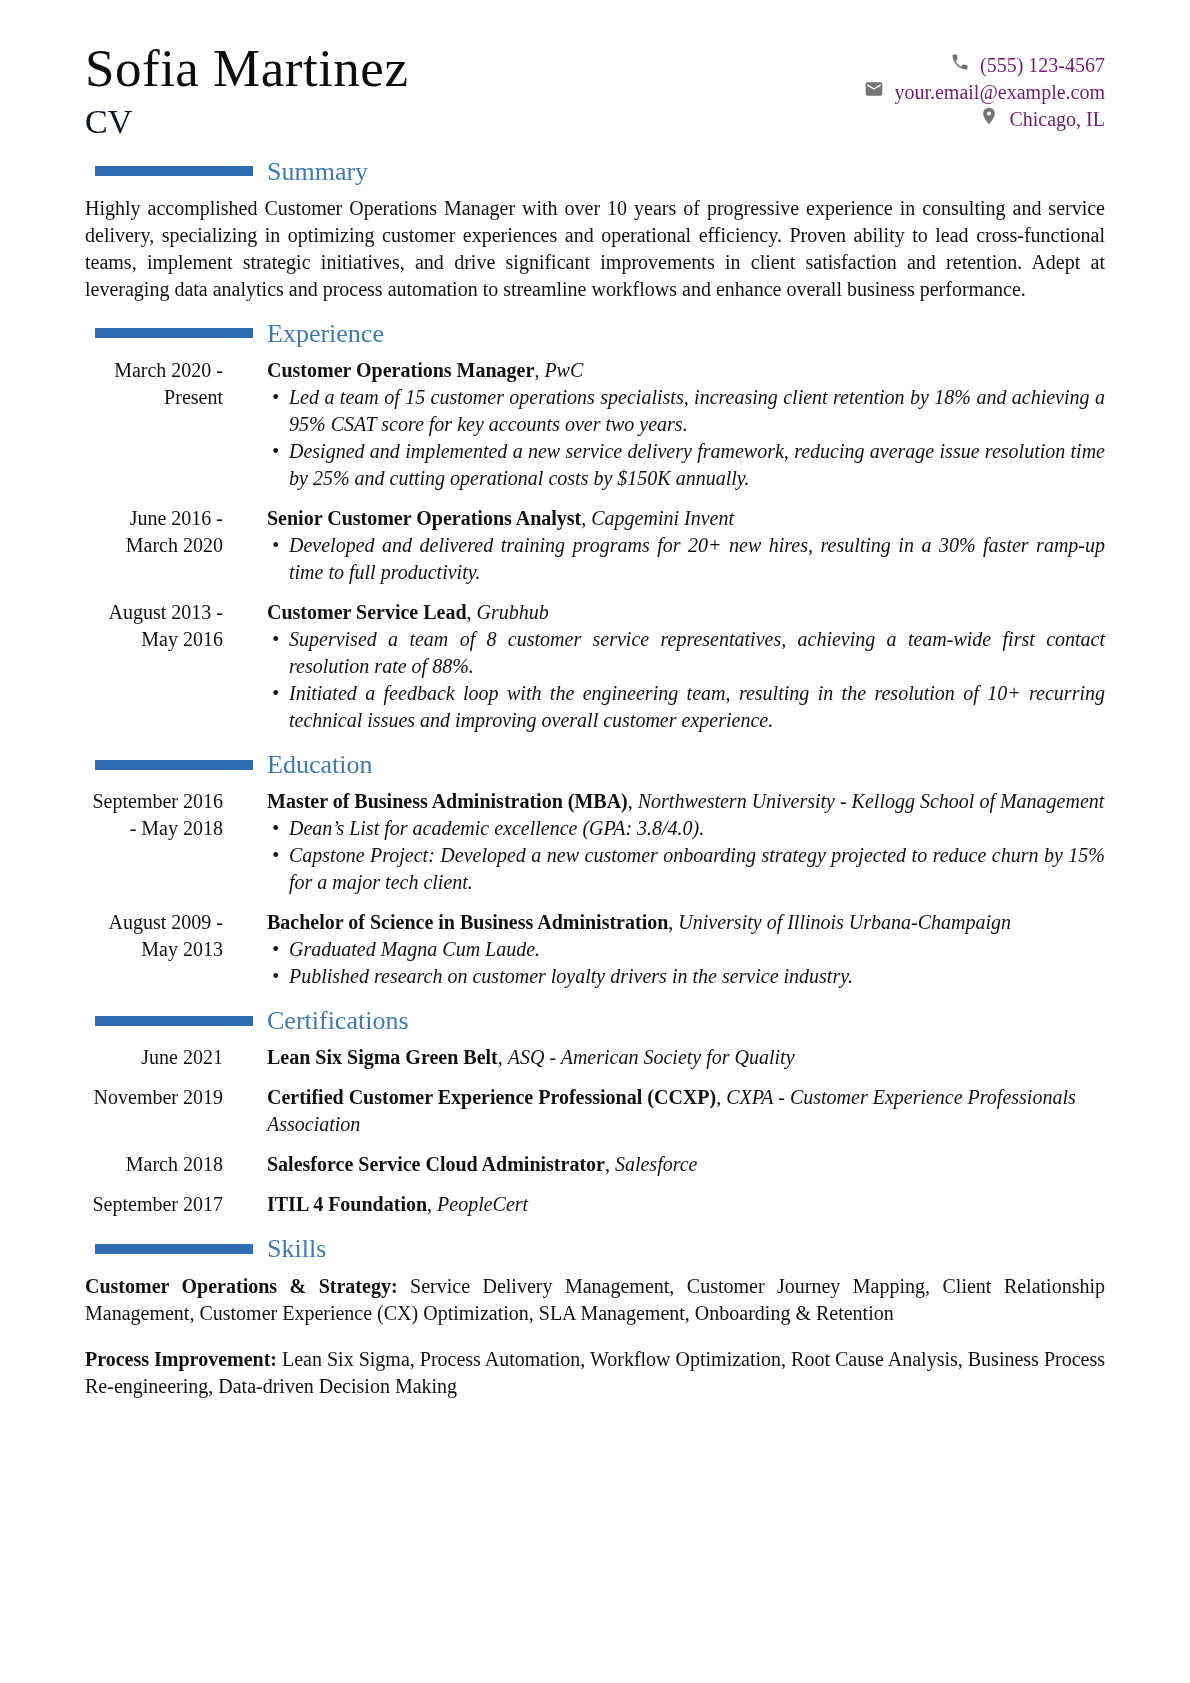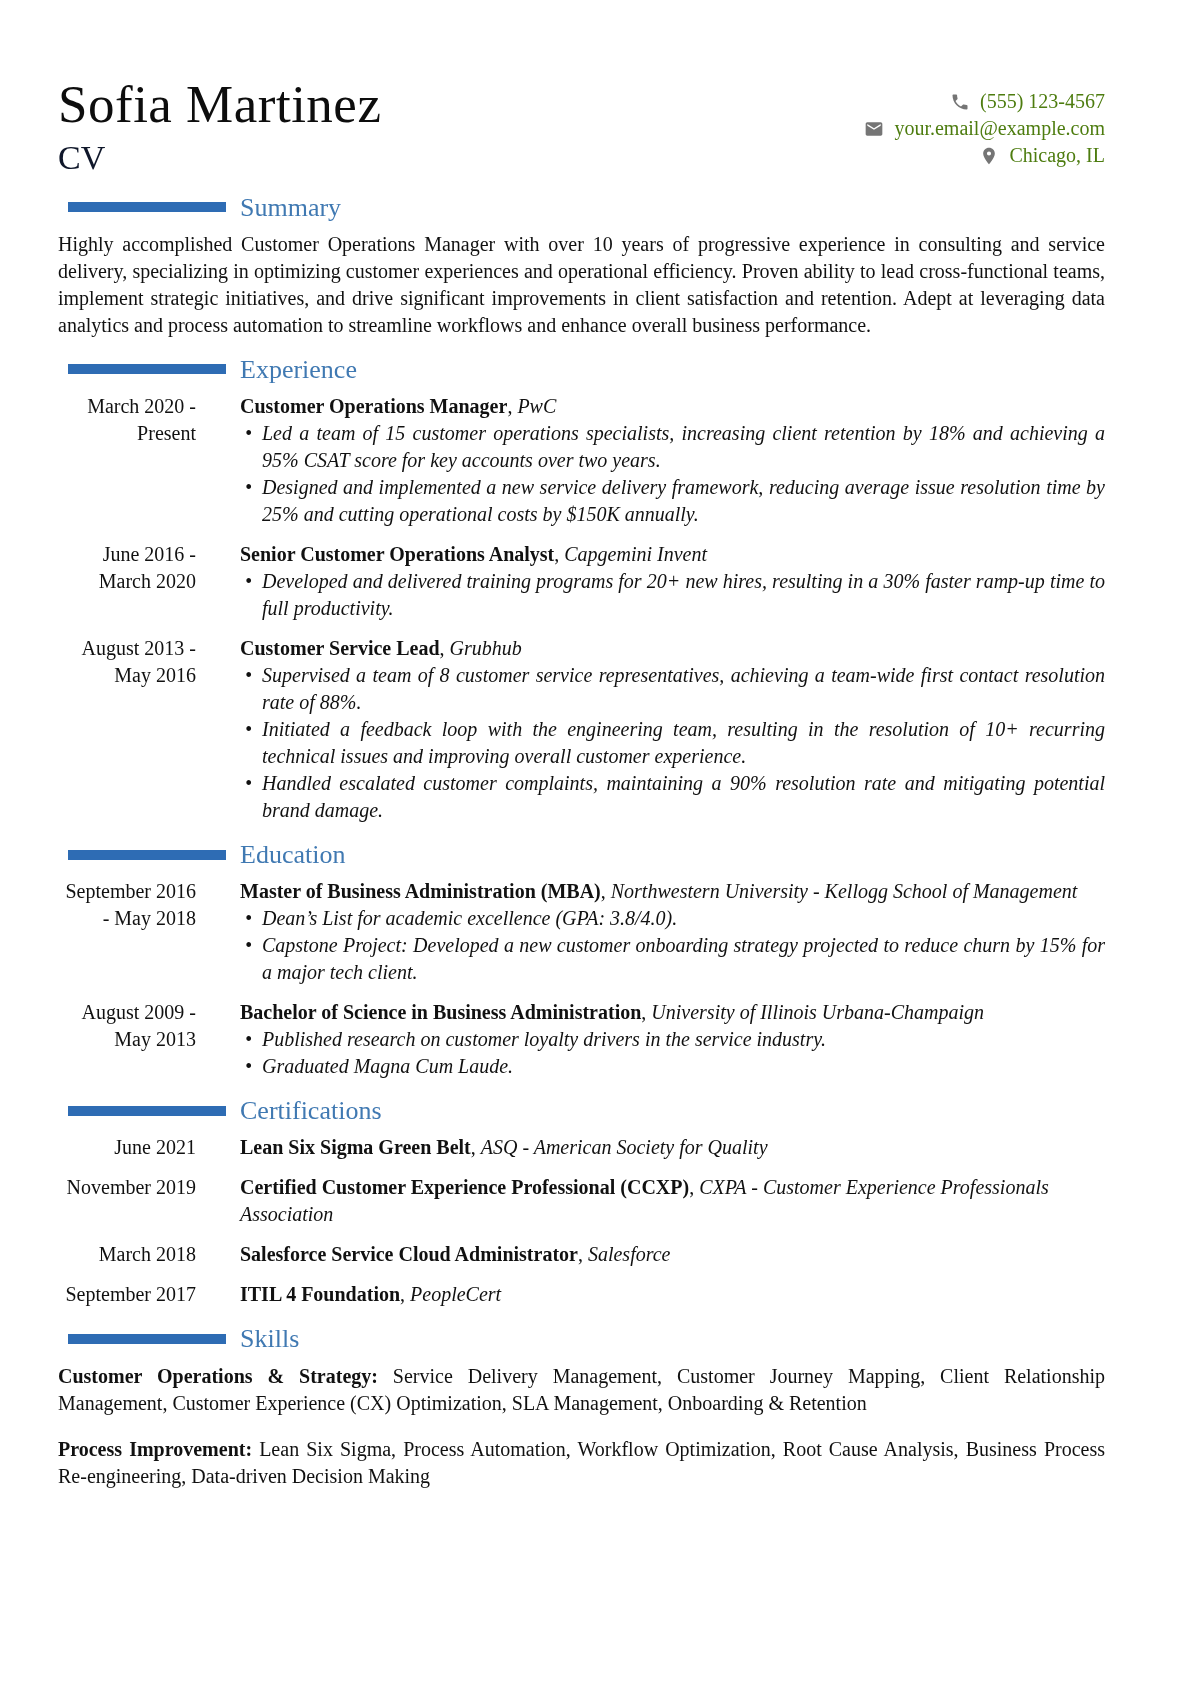--- a/index.html
+++ b/index.html
@@ -2,29 +2,29 @@
 <html lang="en"><head>
 <meta charset="utf-8">
 <style>
   * { margin:0; padding:0; box-sizing:border-box; }
   html,body { background:#ffffff; }
   body {
     width:1190px; height:1683px; overflow:hidden;
     font-family:"Liberation Serif", serif;
     color:#111; font-size:20px;
   }
-  .page { padding:40px 85px 0 58px;margin-top:36px; }
+  .page { padding:40px 85px 0 85px; }
 
   
   .header { display:flex; justify-content:space-between; align-items:flex-start; }
   .name { font-size:53px; font-weight:400; line-height:1.08; letter-spacing:0.5px; color:#0d0d0d; }
   .subtitle { font-size:34px; color:#0f172a; margin-top:6px; line-height:1.1; }
   .contact { margin-top:12px; }
-  .contact-row { display:flex; justify-content:flex-end; align-items:center; gap:10px;
-                 color:#4d7c0f; font-size:20px; line-height:27px; }
+  .contact-row { display:flex; justify-content:flex-end; gap:10px;
+                 color:#701a75; font-size:20px; line-height:27px; }
   .contact-row svg { flex:0 0 auto; }
 
   
   .sec-head { display:flex; align-items:center; margin:15px 0 8px 0; }
   .sec-bar { width:158px; height:10px; background:#2e6cb4; margin-left:10px; margin-right:14px; flex:0 0 auto; }
   .sec-title { font-size:26px; font-weight:400; color:#4079b2; line-height:1.2; }
 
   
   .para { text-align:justify; line-height:27px; hyphens:auto; }
 
@@ -123,21 +123,20 @@
     <div class="entry-date">
       <span class="date-inner">August 2013 - May 2016</span>
     </div>
     <div class="entry-main">
       <div class="entry-title">
         <span class="role">Customer Service Lead</span><span class="sep">, </span><span class="org">Grubhub</span>
       </div>
       <ul class="bullets">
                 <li>Supervised a team of 8 customer service representatives, achieving a team-wide first contact resolution rate of 88%.</li>
                 <li>Initiated a feedback loop with the engineering team, resulting in the resolution of 10+ recurring technical issues and improving overall customer experience.</li>
-                <li>Handled escalated customer complaints, maintaining a 90% resolution rate and mitigating potential brand damage.</li>
               </ul>
     </div>
   </div>
         </div>
   </section>
       <section class="section">
     <div class="sec-head">
       <span class="sec-bar"></span>
       <h2 class="sec-title">Education</h2>
     </div>
@@ -158,22 +157,22 @@
   </div>
           <div class="entry">
     <div class="entry-date">
       <span class="date-inner">August 2009 - May 2013</span>
     </div>
     <div class="entry-main">
       <div class="entry-title">
         <span class="role">Bachelor of Science in Business Administration</span><span class="sep">, </span><span class="org">University of Illinois Urbana-Champaign</span>
       </div>
       <ul class="bullets">
+                <li>Graduated Magna Cum Laude.</li>
                 <li>Published research on customer loyalty drivers in the service industry.</li>
-                <li>Graduated Magna Cum Laude.</li>
               </ul>
     </div>
   </div>
         </div>
   </section>
       <section class="section">
     <div class="sec-head">
       <span class="sec-bar"></span>
       <h2 class="sec-title">Certifications</h2>
     </div>

